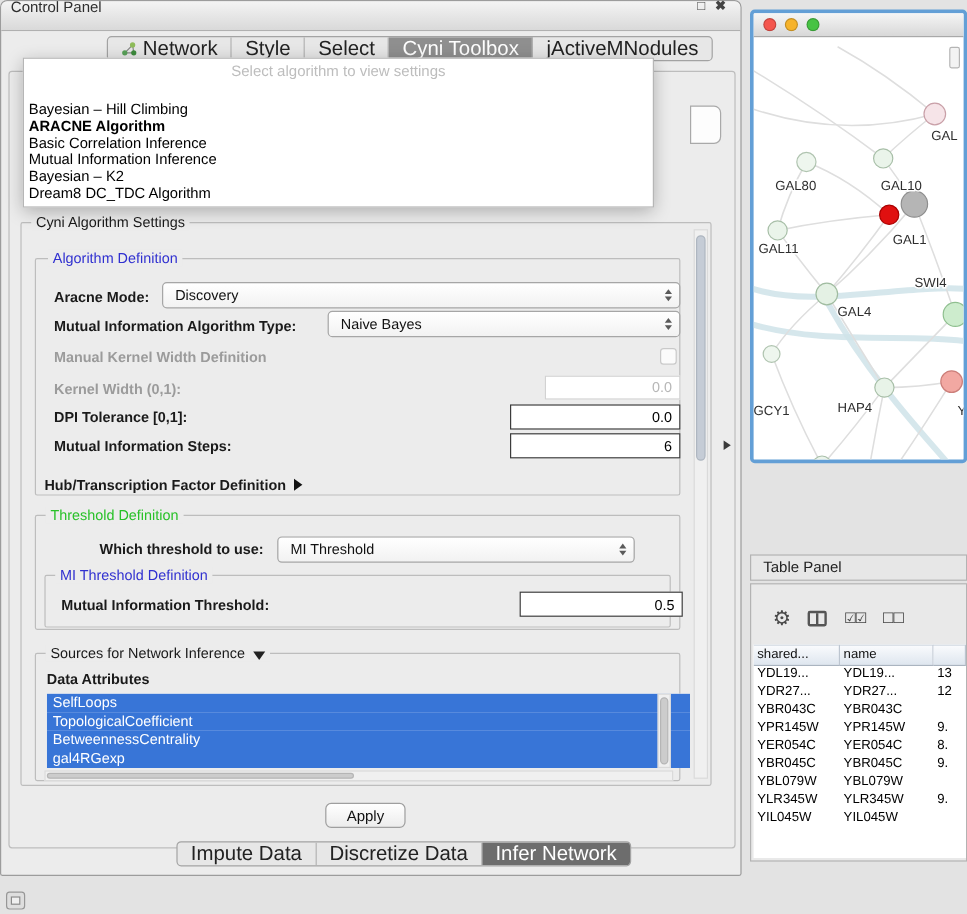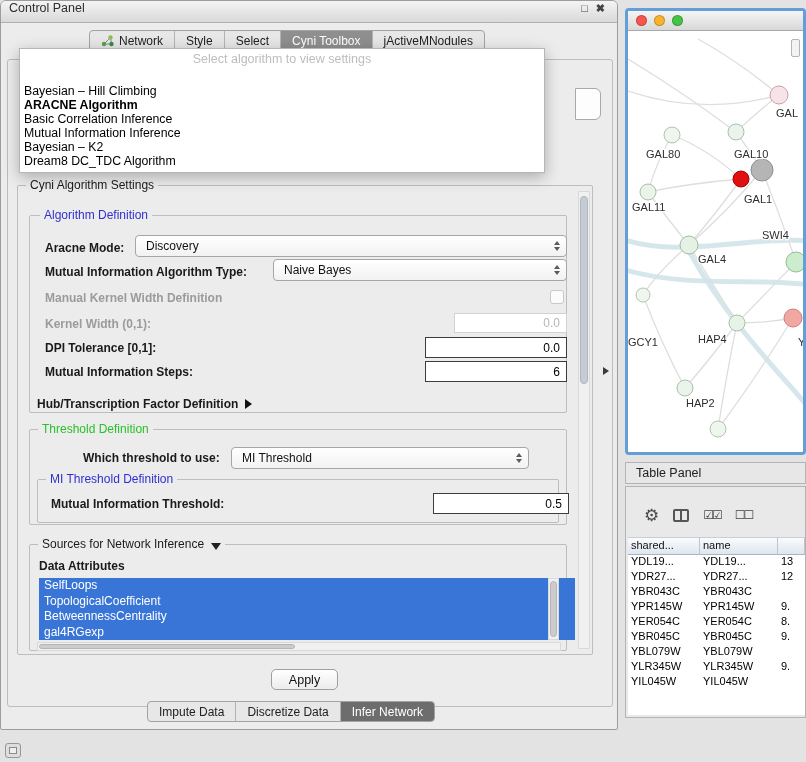--- a/index.html
+++ b/index.html
@@ -2,26 +2,26 @@
 <html><head>
 <meta charset="utf-8">
 <style>
 *{box-sizing:border-box;margin:0;padding:0}
 body{font-family:"Liberation Sans",sans-serif;background:#e3e3e3}
 .screen{position:relative;width:806px;height:762px;overflow:hidden;background:#e3e3e3}
 .abs{position:absolute}
 
 
 .cp{position:absolute;left:0;top:8;width:618px;height:730px;background:#ececec;border:1px solid #9c9c9c;border-radius:6px 6px 2px 2px}
-.cp-title{position:absolute;left:0;top:0;width:100%;height:22px;background:linear-gradient(#f4f4f4,#d9d9d9);border-bottom:1px solid #b0b0b0;border-radius:5px 5px 0 0;display:flex;align-items:flex-start;padding:0 8px;font-size:12.5px;color:#2e2e2e}
+.cp-title{position:absolute;left:0;top:0;width:100%;height:22px;background:linear-gradient(#f4f4f4,#d9d9d9);border-bottom:1px solid #b0b0b0;border-radius:5px 5px 0 0;display:flex;align-items:flex-end;padding:12px 8px;font-size:12.5px;color:#2e2e2e}
 .cp-winbtn{font-size:11px;color:#444;line-height:1;padding:2px 4px}
 
 
 .tstrip{display:flex;align-items:stretch;border:1px solid #a3a3a3;border-radius:4px;overflow:hidden;background:#e7e7e7;height:21px}
-.tab{display:flex;align-items:center;gap:5px;padding:0 11px;font-size:12px;color:#222;border-right:1px solid #b4b4b4;white-space:nowrap}
+.tab{display:flex;align-items:center;gap:5px;padding:0 11px;font-size:17px;color:#222;border-right:1px solid #b4b4b4;white-space:nowrap}
 .tab:last-child{border-right:none}
 .tab.active{background:#8f8f8f;color:#fff}
 .bstrip .tab.active{background:#6d6d6d}
 
 
 .outerbox{position:absolute;left:6px;top:58px;width:606px;height:648px;border:1px solid #bdbdbd;border-radius:3px}
 
 
 .dd{position:absolute;left:18px;top:47px;width:526px;background:#fff;border:1px solid #b6b6b6;box-shadow:0 4px 14px rgba(0,0,0,.28);z-index:40;padding-bottom:4px}
 .dd-ph{text-align:center;color:#bdbdbd;font-size:12.5px;padding-top:3px;height:17px}
@@ -58,21 +58,21 @@
 
 
 .srclist{position:absolute;background:#fff;overflow:hidden}
 .srcitem{background:#3875d7;color:#fff;font-size:12px;line-height:15.5px;padding-left:5px;white-space:nowrap}
 
 .btn{position:absolute;background:linear-gradient(#ffffff,#ececec);border:1px solid #9f9f9f;border-radius:5px;font-size:12.5px;display:flex;align-items:center;justify-content:center;color:#111}
 
 .split-arrow{position:absolute;width:0;height:0;border-left:6px solid #3a3a3a;border-top:4px solid transparent;border-bottom:4px solid transparent}
 
 
-.netwin{position:absolute;left:625px;top:8px;width:181px;height:447px;border:3px solid #639fd6;border-radius:4px;background:#fff;overflow:hidden}
+.netwin{position:absolute;left:625px;top:8px;width:181px;height:378px;border:3px solid #639fd6;border-radius:4px;background:#fff;overflow:hidden}
 .mactitle{height:20px;background:linear-gradient(#f5f5f5,#d8d8d8);border-bottom:1px solid #a9a9a9;display:flex;align-items:center;padding-left:8px;gap:7px}
 .tl{width:11px;height:11px;border-radius:50%;border:1px solid rgba(0,0,0,.2)}
 .netcanvas{display:block}
 .nlabel{font-size:11px;fill:#2e2e2e;stroke:#fff;stroke-width:2.5px;paint-order:stroke;font-family:"Liberation Sans",sans-serif}
 .e1{fill:none;stroke:#dedede;stroke-width:1.3}
 .e2{fill:none;stroke:#cfe3e9;stroke-width:5;opacity:.85}
 .net-frag{position:absolute;right:3px;top:28px;width:9px;height:18px;background:#f3f3f3;border:1px solid #b5b5b5;border-radius:2px}
 
 
 .tp-head{position:absolute;left:625px;top:462px;width:181px;height:22px;background:#e7e7e7;border:1px solid #b3b3b3;display:flex;align-items:center;padding-left:10px;font-size:12.5px;color:#222}

